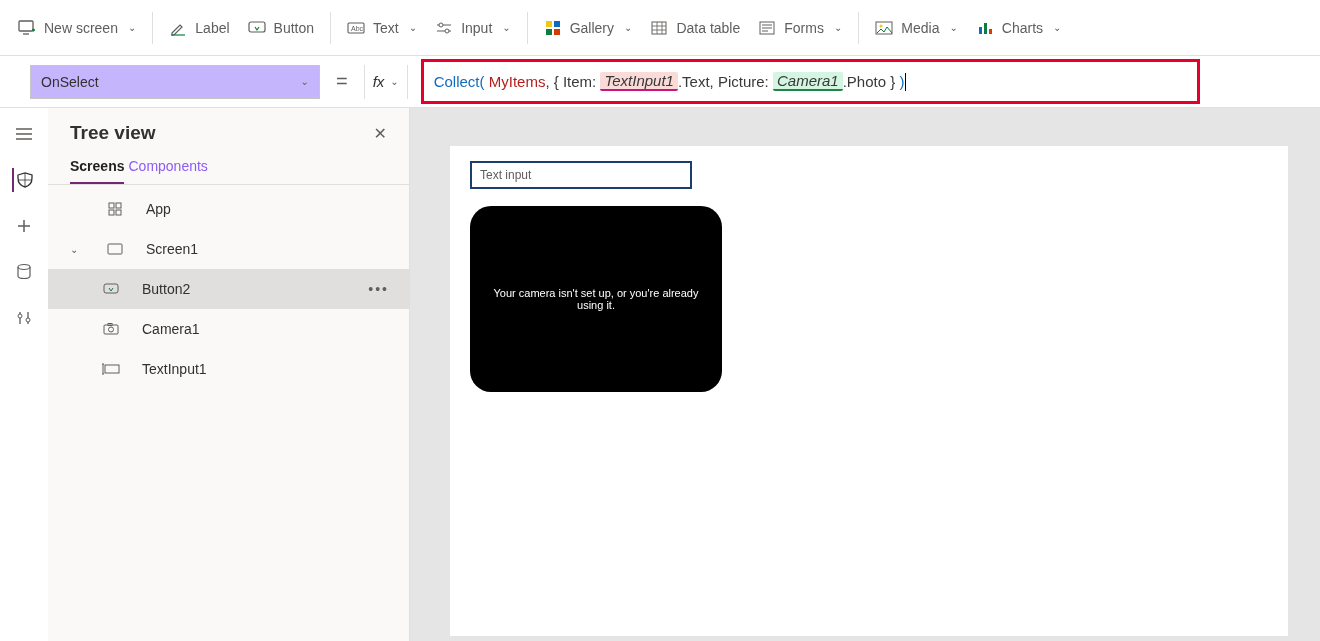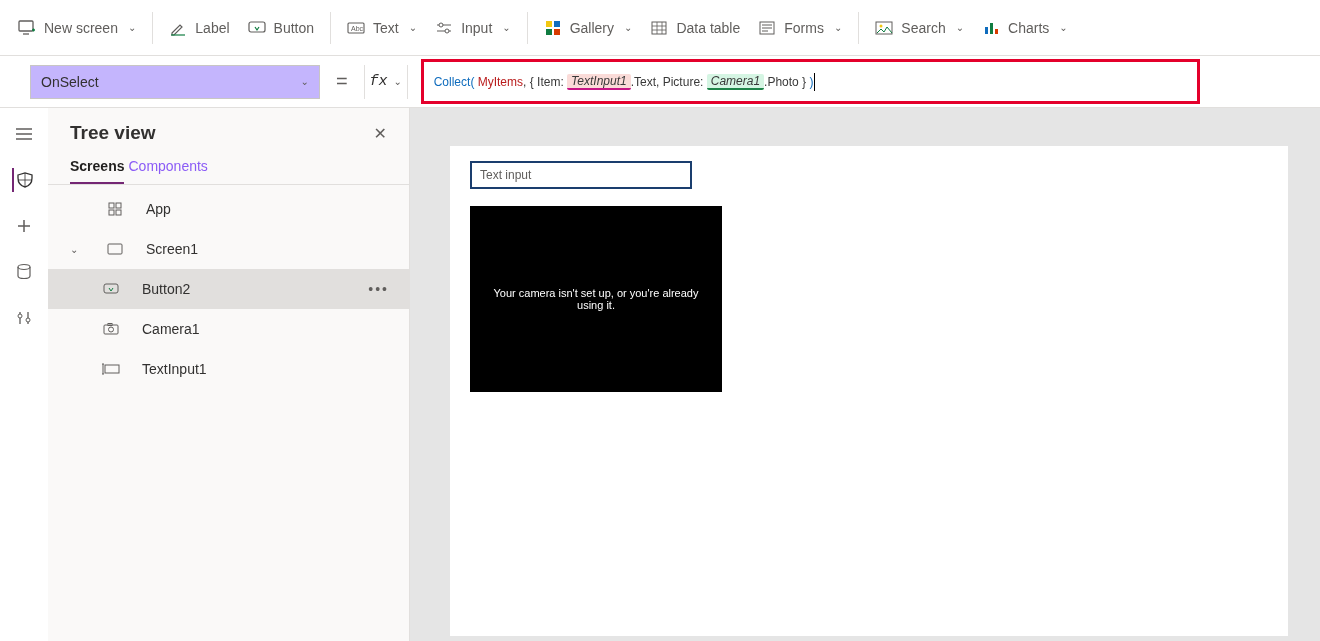--- a/index.html
+++ b/index.html
@@ -11,24 +11,24 @@
   .ribbon-sep { width: 1px; height: 32px; background: #e1dfdd; margin: 0 2px; }
   .rbtn { display: flex; align-items: center; gap: 8px; color: #605e5c; cursor: pointer; height: 32px; }
   .rbtn .ico { width: 18px; height: 18px; display: flex; align-items: center; justify-content: center; }
   .chev { font-size: 10px; color: #605e5c; margin-left: 2px; }
 
   
   .fbar { height: 52px; display: flex; align-items: center; border-bottom: 1px solid #e1dfdd; padding: 0 0 0 30px; gap: 10px; }
   .prop-dd { width: 290px; height: 34px; border: 1px solid #c8c6c4; display: flex; align-items: center; justify-content: space-between; padding: 0 10px; background: #c4b5fd; }
   .eq { font-size: 20px; color: #605e5c; padding: 0 6px; }
   .fx { width: 44px; height: 34px; border-right: 1px solid #e1dfdd; border-left: 1px solid #e1dfdd; display: flex; align-items: center; justify-content: center; gap: 4px;}
-  .fx span.fxlabel { font-style: italic; font-family: Liberation Mono, monospace; font-size: 15px; }
+  .fx span.fxlabel { font-style: italic; font-family: Liberation Sans, sans-serif; font-size: 15px; }
   .formula-wrap { flex: 1; position: relative; height: 100%; display: flex; align-items: center; }
   .formula-highlight { position: absolute; left: 3px; top: 3px; right: 120px; bottom: 3px; border: 3px solid #e4002b; pointer-events: none; }
-  .formula { font-family: Consolas, monospace; font-size: 12px; padding-left: 16px; white-space: pre; display: flex; align-items: center; }
+  .formula { font-family: Consolas, monospace; font-size: 15px; padding-left: 16px; white-space: pre; display: flex; align-items: center; }
   .tok-fn { color: #0f6cbd; }
   .tok-paren-outer { color: #0f6cbd; }
   .tok-var { color: #b91c1c; }
   .tok-plain { color: #393939; }
   .tok-ref { font-style: italic; color: #393939; padding: 0 4px; border-radius: 2px; }
   .tok-ref.pink { background: #fadbd8; border-bottom: 2px solid #c71585; }
   .tok-ref.green { background: #d5f5e3; border-bottom: 2px solid #1e8449; }
   .caret { display:inline-block; width:1px; height:18px; background:#000; margin-left:1px;}
 
   
@@ -49,21 +49,21 @@
   .trow { display:flex; align-items:center; height: 40px; padding-left: 22px; gap:22px; cursor:pointer; }
   .trow.selected { background:#e1dfdd; }
   .trow .exp { width: 14px; font-size: 10px; color:#605e5c; }
   .trow .tico { width:18px; display:flex; align-items:center; justify-content:center; color:#605e5c;}
   .trow .more { margin-left:auto; padding-right:20px; color:#605e5c; letter-spacing:2px; }
   .ind2 { padding-left: 54px; }
 
   .canvas { flex:1; background:#e5e5e5; position:relative; }
   .screen { position:absolute; left:40px; top:38px; width:838px; height:490px; background:#fff; }
   .textinput { position:absolute; left:20px; top:15px; width:222px; height:28px; border:2px solid #1a3e6e; display:flex; align-items:center; padding:0 8px; font-size:12px; color:#605e5c; }
-  .camera { position:absolute; left:20px; top:60px; width:252px; height:186px; background:#000; color:#fff; font-size:11px; display:flex; align-items:center; justify-content:center; text-align:center; padding:0 10px; }
+  .camera { position:absolute; left:20px; top:60px; width:252px; height:186px; background:#000; color:#fff; font-size:11px; display:flex; align-items:center; justify-content:center; text-align:center; padding:0 10px;border-radius:21px; }
   .btnwrap { position:absolute; left:73px; top:255px; width:150px; height:57px; border:3px solid #e4002b; }
   .addbtn { position:absolute; left:16px; top:13px; width:110px; height:27px; background:#2b579a; color:#fff; font-size:12px; font-weight:600; display:flex; align-items:center; justify-content:center; border:1px dashed #87a9d6; }
   .handle { position:absolute; width:12px; height:12px; border:1px solid #888; background:#fff; border-radius:50%; }
   .h-tl{left:10px; top:8px;} .h-tm{left:65px; top:8px;} .h-tr{left:120px; top:8px;}
   .h-bl{left:10px; top:35px;} .h-bm{left:65px; top:35px;} .h-br{left:120px; top:35px;}
 
   svg { display:block; }
 </style>
 </head>
 <body>
@@ -164,21 +164,21 @@
   <div class="ribbon-sep"></div>
   <div class="ribbon-group">
     <div class="rbtn">
       <span class="ico">
         <svg width="18" height="14" viewBox="0 0 18 14">
             <rect x="1" y="1" width="16" height="12" fill="none" stroke="#605e5c"></rect>
             <circle cx="6" cy="5" r="1.5" fill="#f2c811"></circle>
             <path d="M2 12l4-4 3 3 3-5 5 6" fill="none" stroke="#107c41"></path>
           </svg>
       </span>
-      <span>Search</span>
+      <span>Media</span>
       <span class="chev">⌄</span>
     </div>
     <div class="rbtn">
       <span class="ico">
         <svg width="16" height="14" viewBox="0 0 16 14">
             <rect x="2" y="6" width="3" height="7" fill="#0f6cbd"></rect>
             <rect x="7" y="2" width="3" height="11" fill="#107c41"></rect>
             <rect x="12" y="8" width="3" height="5" fill="#d83b01"></rect>
           </svg>
       </span>

